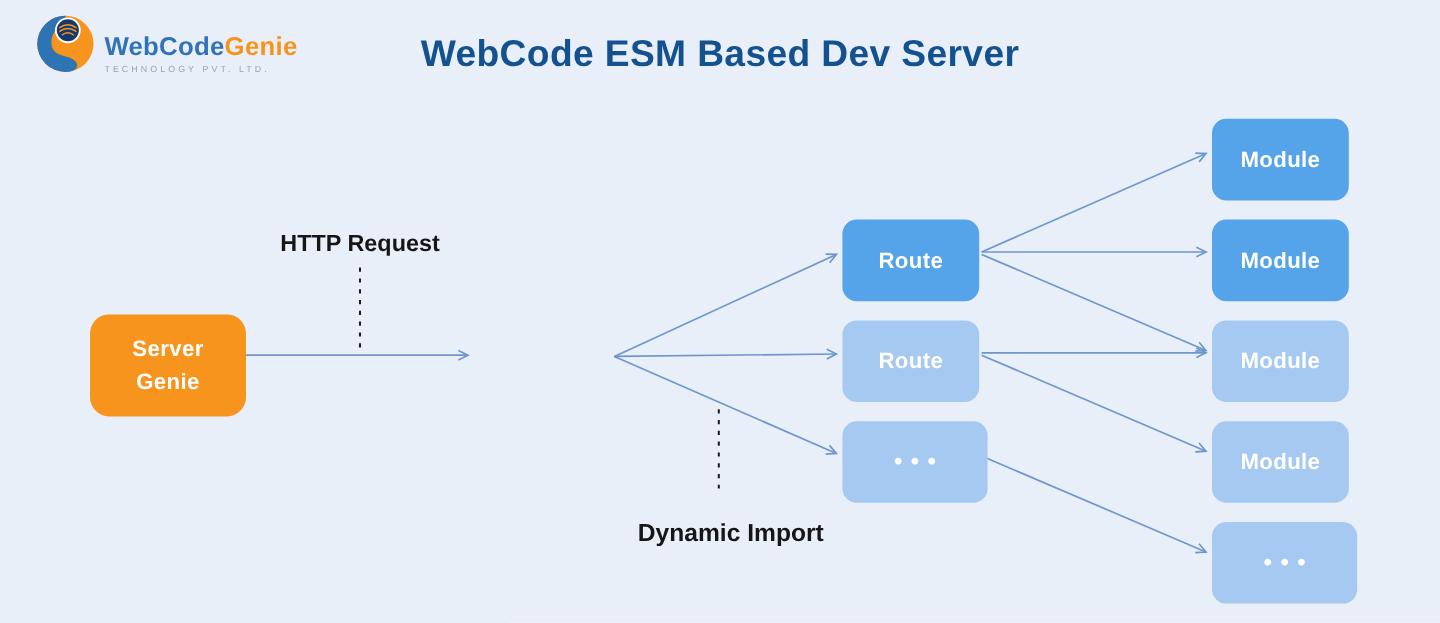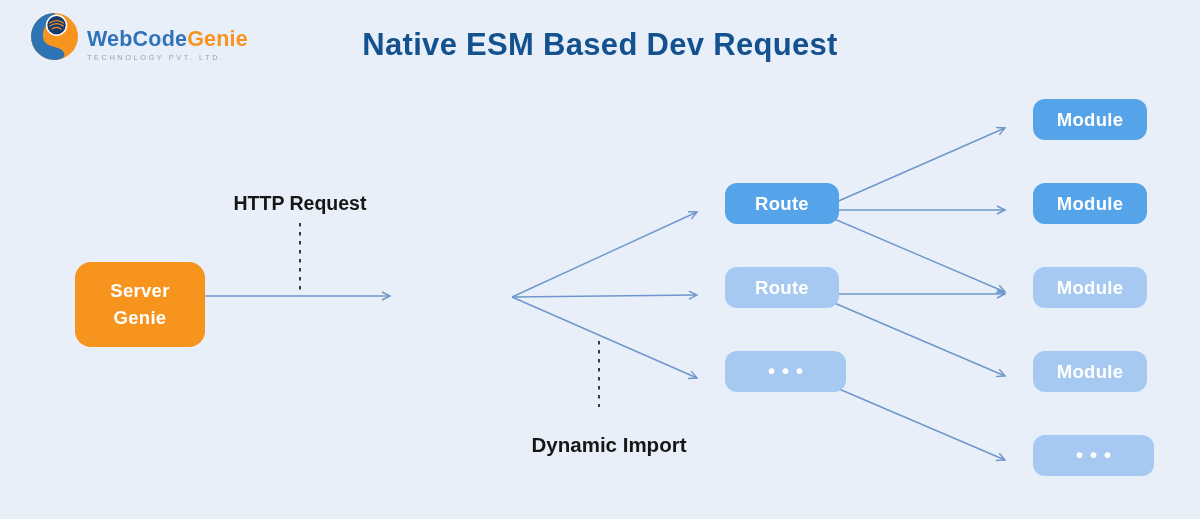--- a/index.html
+++ b/index.html
@@ -20,21 +20,21 @@
          font-size:31px;font-weight:700;color:#14518F;letter-spacing:.3px;}
 
   
   .node{position:absolute;display:flex;align-items:center;justify-content:center;
         color:#fff;font-size:18.5px;font-weight:600;letter-spacing:.3px;
         border-radius:12px;text-align:center;}
   .blue-dark{background:#0F6EC6;}
   .blue-mid{background:#55A3E8;}
   .blue-light{background:#A6C9F1;}
   .orange{background:#F7941E;}
-  .std{width:114px;height:41px;margin-left:23px;}
+  .std{width:114px;height:68px;}
   #n-server{left:75px;top:262px;width:130px;height:85px;border-radius:16px;line-height:1.45;}
   #n-entry{left:396px;top:270px;width:114px;height:54px;}
   #n-route1{left:702px;top:183px;}
   #n-route2{left:702px;top:267px;}
   #n-routedots{left:702px;top:351px;}
   #n-module1{left:1010px;top:99px;}
   #n-module2{left:1010px;top:183px;}
   #n-module3{left:1010px;top:267px;}
   #n-module4{left:1010px;top:351px;}
   #n-moduledots{left:1010px;top:435px;}
@@ -61,21 +61,21 @@
       <path d="M19,11 Q26,6 33,11" stroke="#F7941E" stroke-width="1.2" fill="none"></path>
       <path d="M19,14 Q26,9 33,14" stroke="#F7941E" stroke-width="1.2" fill="none"></path>
       <path d="M21,17 Q26,13 31,17" stroke="#F7941E" stroke-width="1.2" fill="none"></path>
     </svg>
     <div class="logo-text">
       <div class="brand"><span class="brand-blue">WebCode</span><span class="brand-orange">Genie</span></div>
       <div class="tagline">TECHNOLOGY PVT. LTD.</div>
     </div>
   </div>
 
-  <div class="title">Native ESM Based Dev Request</div>
+  <div class="title">WebCode ESM Based Dev Server</div>
 
   <svg class="edges" width="1200" height="519" viewBox="0 0 1200 519">
     <defs>
       <marker id="ah" markerWidth="14" markerHeight="12" refX="10" refY="5" orient="auto" markerUnits="userSpaceOnUse">
         <path d="M2,1 L10,5 L2,9" fill="none" stroke="#6E96CC" stroke-width="1.4"></path>
       </marker>
     </defs>
     <g stroke="#6E96CC" stroke-width="1.4" fill="none">
       <line x1="205" y1="296" x2="390" y2="296" marker-end="url(#ah)"></line>
       <line x1="512" y1="297" x2="697" y2="212" marker-end="url(#ah)"></line>

